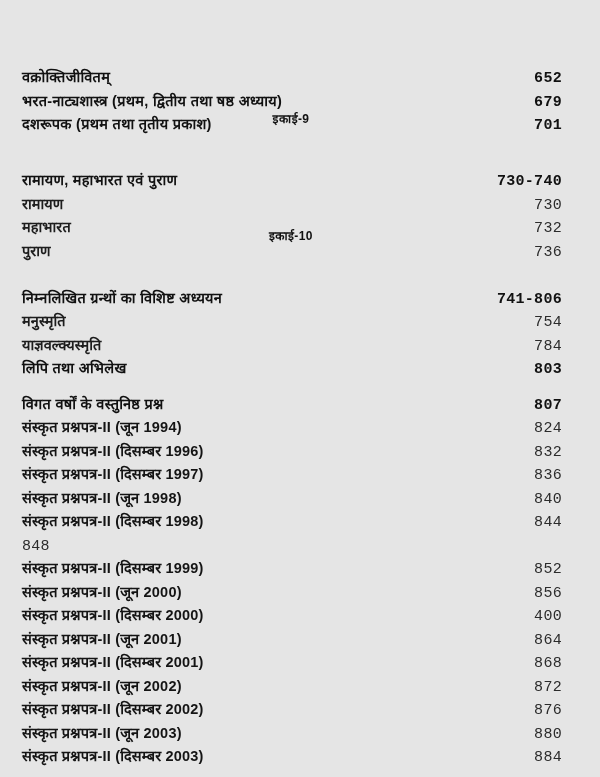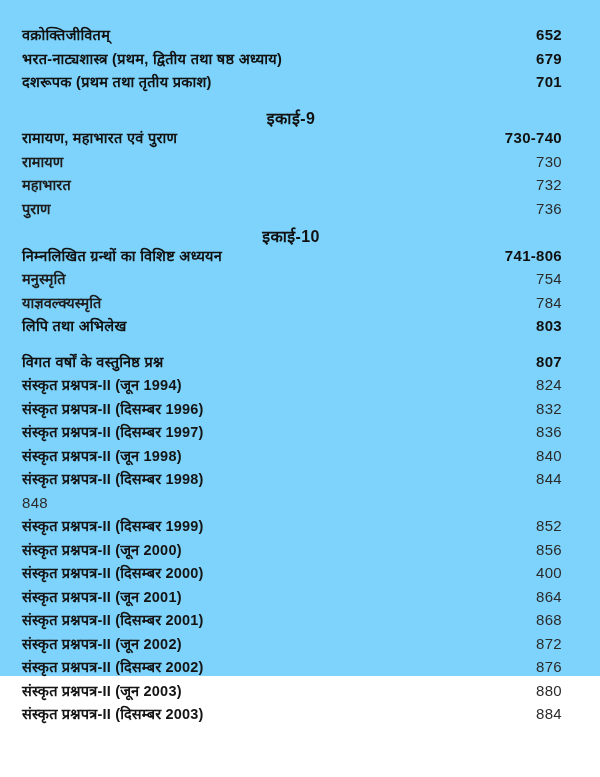--- a/index.html
+++ b/index.html
@@ -11,22 +11,22 @@
     height: 777px;
     background: #ffffff;
     font-family: "Liberation Serif", "DejaVu Serif", serif;
     color: #1a1a1a;
     overflow: hidden;
   }
 
   #toc-page {
     position: relative;
     width: 600px;
-    height: 676px;
-    background: #7dd3fc;
+    height: 777px;
+    background: #e5e5e5;
     padding: 0;
     box-sizing: border-box;
   }
 
   .toc-list {
     position: absolute;
     top: 27px;
     left: 0;
     right: 0;
     padding: 0 20px 0 22px;
@@ -46,25 +46,26 @@
 
   .entry .title {
     white-space: nowrap;
     font-size: 14.5px;
     letter-spacing: 0.1px;
   }
 
   .entry .page {
     white-space: nowrap;
     font-size: 15px;
-    font-family: Liberation Sans, sans-serif;
+    font-family: Liberation Mono, monospace;
     color: #2b2b2b;
     text-align: right;
     padding-right: 18px;
     letter-spacing: 0.3px;
+    margin-top: 44px;
   }
 
   
   .entry.bold .title {
     font-weight: bold;
     color: #111111;
     letter-spacing: 0.3px;
   }
   .entry.bold .page {
     font-weight: bold;
@@ -94,21 +95,21 @@
   
   .unit-head {
     display: flex;
     align-items: center;
     justify-content: center;
     width: 100%;
     height: 23.5px;
     box-sizing: border-box;
   }
   .unit-head .unit-label {
-    font-size: 16px;
+    font-size: 12px;
     font-weight: bold;
     color: #111111;
     letter-spacing: 0.4px;
     padding-right: 20px;
   }
 
   
   .spacer-sm { height: 9px; }
   .spacer-md { height: 12px; }
 

